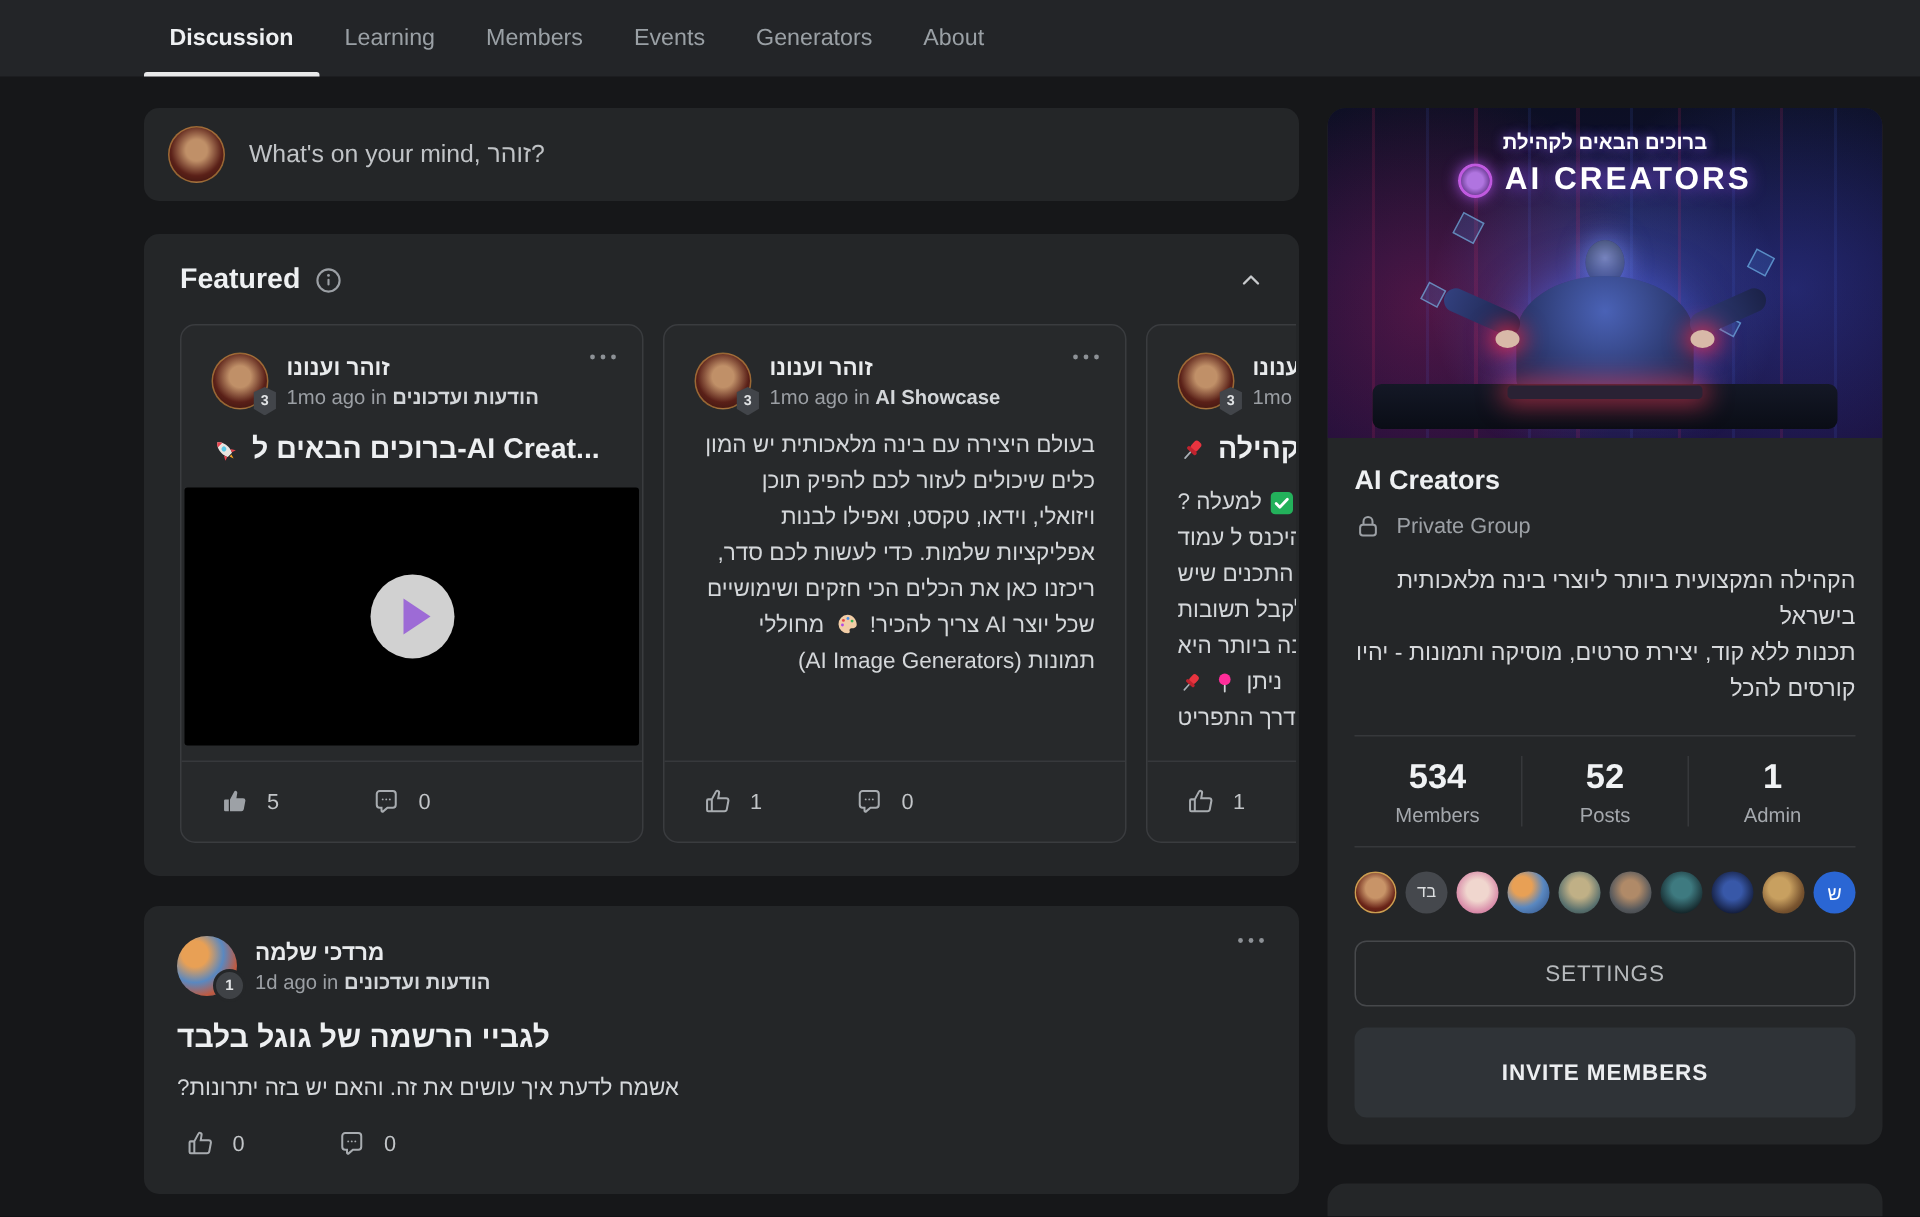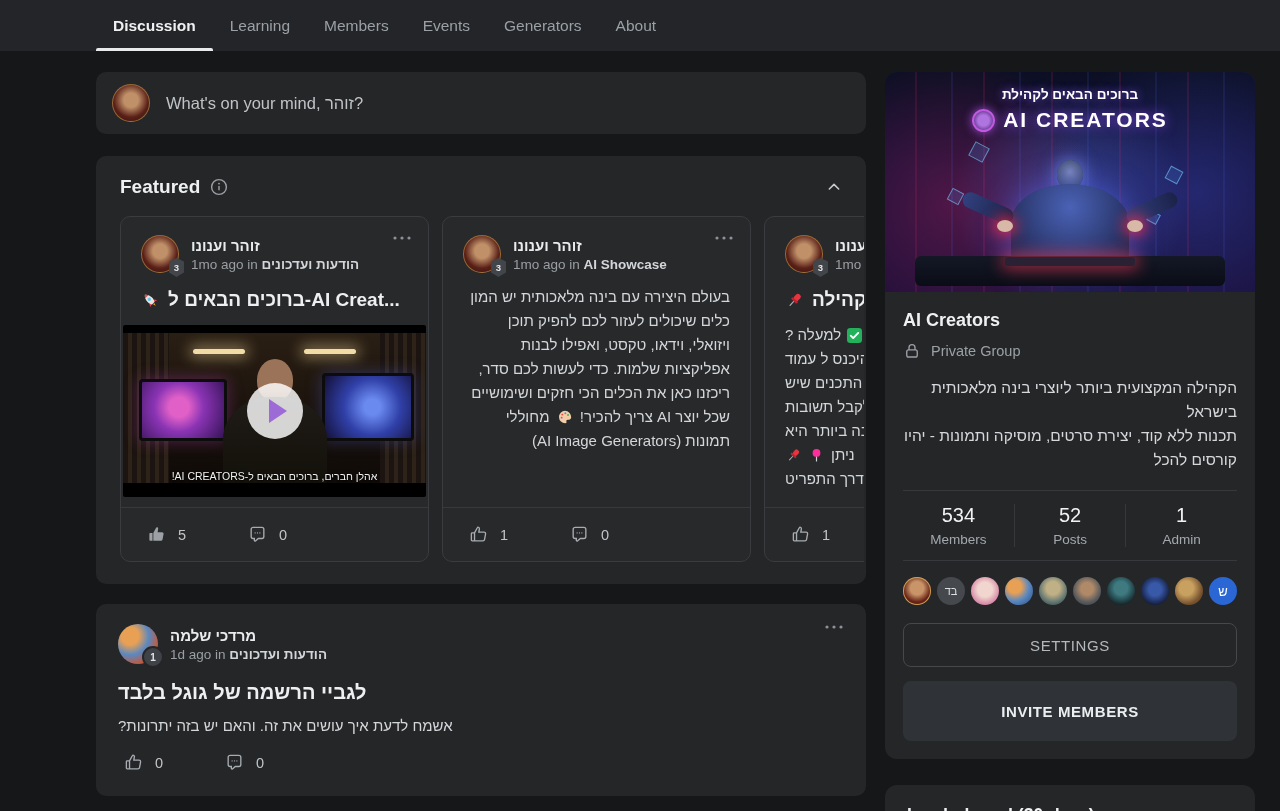--- a/index.html
+++ b/index.html
@@ -95,21 +95,21 @@
   .b-brand{position:absolute;top:36px;left:0;right:0;display:flex;align-items:center;justify-content:center;gap:8px;}
   .brain{width:23px;height:23px;border-radius:50%;border:2px solid #c05ae0;background:radial-gradient(circle at 50% 50%,#b074e0 0 40%,#3c1660 100%);box-sizing:border-box;box-shadow:0 0 10px rgba(190,90,255,.8);}
   .b-brand .txt{font-size:21px;font-weight:800;letter-spacing:2px;color:#fff;text-shadow:0 0 12px rgba(150,80,255,.9);}
   .ginfo{padding:14px 18px 18px;}
   .gname{font-size:18px;font-weight:700;color:#eef0f2;margin-top:4px;}
   .privacy{display:flex;align-items:center;gap:10px;margin-top:11px;color:#9ca0a5;font-size:14.5px;}
   .gdesc{margin-top:16px;direction:rtl;text-align:right;font-size:15.5px;line-height:24px;color:#d6d8db;}
   .stats{margin-top:18px;border-top:1px solid #36383b;border-bottom:1px solid #36383b;display:flex;padding:13px 0;}
   .stat{flex:1;text-align:center;}
   .stat + .stat{border-left:1px solid #36383b;}
-  .sval{font-size:20px;font-weight:400;color:#f0f2f4;}
+  .sval{font-size:23px;font-weight:700;color:#f0f2f4;}
   .slab{font-size:13.5px;color:#a4a8ad;margin-top:5px;}
   .members{margin-top:16px;display:flex;justify-content:space-between;}
   .mav{width:28px;height:28px;border-radius:50%;flex:none;display:flex;align-items:center;justify-content:center;font-size:11px;color:#dcdee0;cursor:pointer;}
   .m1{background:radial-gradient(circle at 50% 40%,#c89468 0 30%,#6a2418 62%,#38100b);box-shadow:0 0 0 1px #c9a052 inset;}
   .m2{background:#45484d;}
   .m3{background:radial-gradient(circle at 50% 45%,#f0d6ce 0 35%,#d88aa8 70%,#b06a8a);}
   .m4{background:radial-gradient(circle at 35% 35%,#e8a055 0 25%,#5a88c0 55%,#2a4a80);}
   .m5{background:radial-gradient(circle at 50% 40%,#c0b086 0 30%,#58706e 68%,#2e3c3a);}
   .m6{background:radial-gradient(circle at 50% 42%,#b08a68 0 28%,#55585c 65%,#333639);}
   .m7{background:radial-gradient(circle at 50% 40%,#3e7a80 0 30%,#15282c 75%,#0b1013);}
@@ -192,33 +192,20 @@
                     <circle cx="10" cy="8.2" r="1.7" fill="#5ac8e8"></circle>
                     <path d="M6.8 11.4L4.8 14.8l2.9-1z" fill="#e8434e"></path>
                     <path d="M13.2 11.4l2 3.4-2.9-1z" fill="#e8434e"></path>
                     <path d="M9.1 14.7h1.8L10 17.8z" fill="#f5a623"></path>
                   </g>
                 </svg>
             </span>
             <span>ברוכים הבאים ל-AI Creat...</span>
           </div>
           <div class="video">
-            <div class="scene">
-              <div class="slat" style="left:0;"></div>
-                <div class="slat" style="right:0;"></div>
-              <div class="lightbar" style="left:70px;"></div>
-                <div class="lightbar" style="right:70px;"></div>
-              <div class="monL"></div>
-                <div class="monR"></div>
-              <div class="person">
-                  <div class="head"></div>
-                  <div class="body"></div>
-                </div>
-              <div class="caption">אהלן חברים, ברוכים הבאים ל-AI CREATORS!</div>
-            </div>
             <div class="play"></div>
           </div>
           <div class="p-foot">
             <span class="react">
               <span class="ic">
                 <svg width="19" height="19" viewBox="0 0 24 24" fill="#9da1a6">
                     <path d="M7 10v10H4a1 1 0 0 1-1-1v-8a1 1 0 0 1 1-1h3zm1 10V10l3.5-6.5c.3-.6 1-.9 1.6-.6.8.3 1.2 1.1 1 1.9L13.4 9H19a2 2 0 0 1 2 2l-1.4 7.4a2 2 0 0 1-2 1.6H8z"></path>
                   </svg>
               </span>
               <span class="count">5</span>

